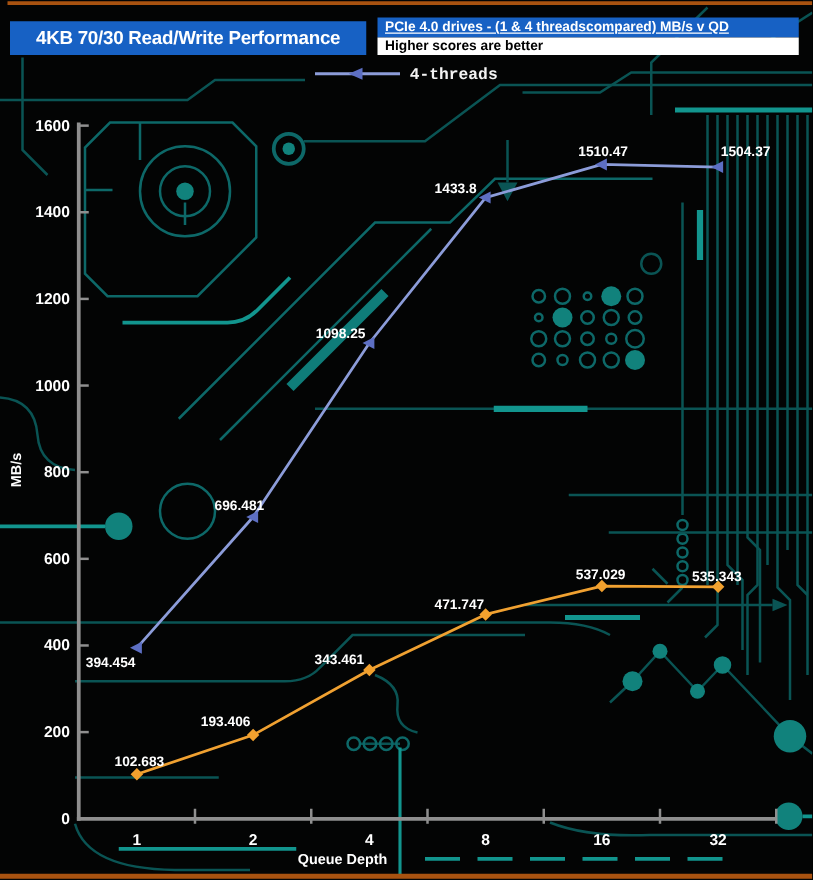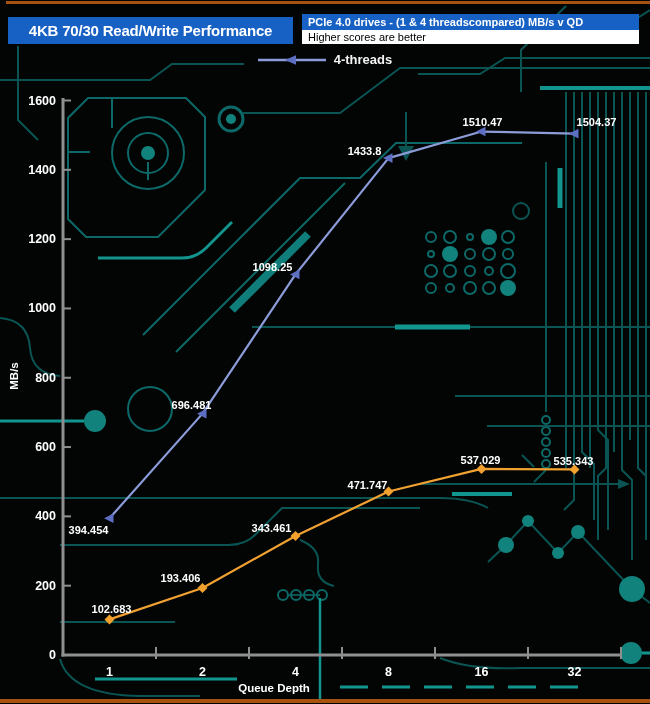--- a/index.html
+++ b/index.html
@@ -6,26 +6,26 @@
   .stage{position:relative;width:650px;height:704px;background:var(--bg,#030404);overflow:hidden;
          font-family:"Liberation Sans",sans-serif;}
   .bg,#chart{position:absolute;left:0;top:0;}
   .frame-top{position:absolute;left:6px;top:1px;width:644px;height:3px;background:var(--frame,#a85210);}
   .frame-bottom{position:absolute;left:0;top:699px;width:650px;height:4px;background:var(--frame,#a85210);}
   .title-box{position:absolute;left:8px;top:17px;width:285px;height:27px;background:var(--hdr,#1761c4);
          color:#fff;font-weight:700;font-size:15px;display:flex;align-items:center;justify-content:center;
          white-space:nowrap;letter-spacing:-0.2px;}
   .subtitle-bar{position:absolute;left:302px;top:14px;width:337px;height:16px;background:var(--hdr,#1761c4);
          color:#fff;font-weight:700;font-size:11px;line-height:16px;padding-left:6px;box-sizing:border-box;
-         white-space:nowrap;overflow:hidden;}
+         white-space:nowrap;overflow:hidden;text-decoration:underline;}
   .note-bar{position:absolute;left:302px;top:30px;width:337px;height:14px;background:#fff;color:#000;
-         font-weight:400;font-size:11px;line-height:14px;padding-left:6px;box-sizing:border-box;white-space:nowrap;}
+         font-weight:700;font-size:11px;line-height:14px;padding-left:6px;box-sizing:border-box;white-space:nowrap;}
   .legend{position:absolute;left:0;top:52px;width:100%;display:flex;justify-content:center;gap:26px;
          color:#f3f3f3;font-weight:700;font-size:13px;}
-  .legend-item{display:flex;align-items:flex-end;gap:8px;}
+  .legend-item{display:flex;align-items:flex-start;gap:8px;font-family:Liberation Mono, monospace;}
   
   .t {stroke:#0d6868;stroke-width:2;fill:none;}
   .td{stroke:#0a5454;stroke-width:2;fill:none;}
   .tb{stroke:#12958e;stroke-width:3;fill:none;}
   .tk{stroke:#0f7d7a;stroke-width:8;fill:none;}
   .tf{fill:#11827c;stroke:none;}
   
   .tick-label{fill:#fff;font:700 12.5px "Liberation Sans",sans-serif;}
   .dlabel{fill:#fff;font:700 11px "Liberation Sans",sans-serif;}
   .axis-title{fill:#fff;font:700 11.5px "Liberation Sans",sans-serif;}

